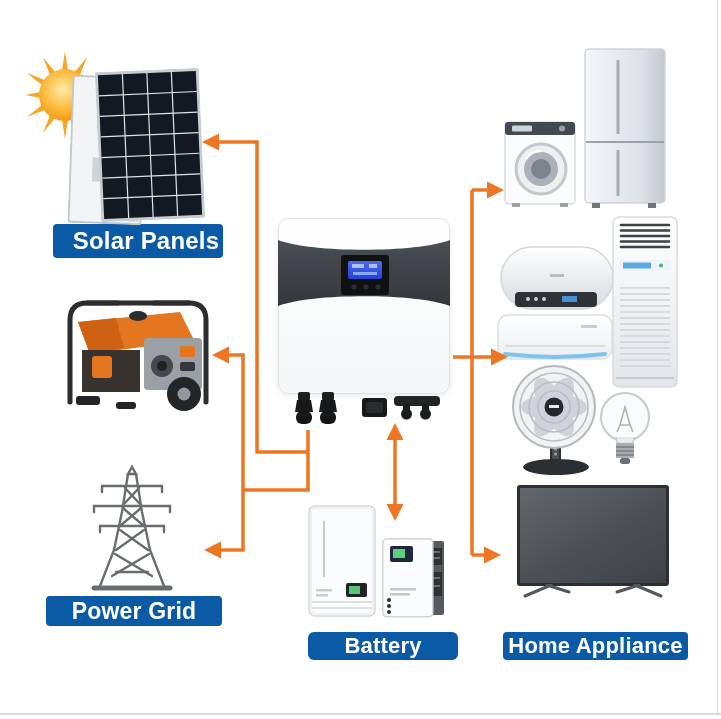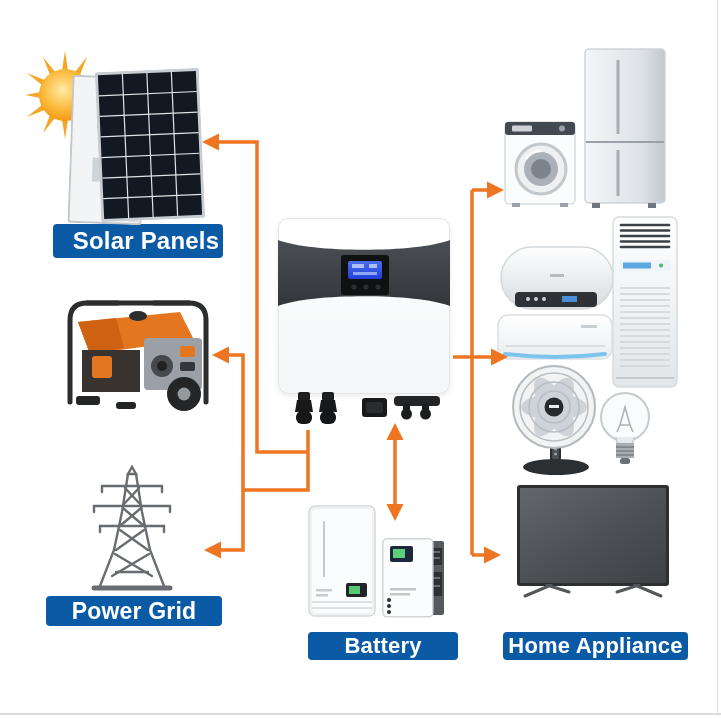--- a/index.html
+++ b/index.html
@@ -182,21 +182,21 @@
     <line x1="50" y1="48" x2="58" y2="48" stroke="#7c8085" stroke-width="1.5"></line>
     <rect x="0.8" y="0.8" width="50" height="78" rx="4" fill="#fbfcfd" stroke="#d2d5d8" stroke-width="1.5"></rect>
     <rect x="8" y="8" width="23" height="16" rx="2" fill="#1d2740"></rect>
     <rect x="11" y="11" width="12" height="9" fill="#5ad07a"></rect>
     <rect x="8" y="50" width="26" height="2.5" fill="#c4c8cc"></rect>
     <rect x="8" y="55" width="20" height="2.5" fill="#c4c8cc"></rect>
     <circle cx="7" cy="62" r="2" fill="#2b2d2f"></circle>
     <circle cx="7" cy="68" r="2" fill="#2b2d2f"></circle>
     <circle cx="7" cy="74" r="2" fill="#2b2d2f"></circle>
   </svg>
-  <div class="tag" style="left:308px;top:632px;width:150px;height:28px;font-size:22px;">Battery</div>
+  <div class="tag" style="left:308px;top:632px;width:150px;height:28px;font-size:22px;border-radius:6px;">Battery</div>
 
   <svg class="abs" style="left:504px;top:117px;" width="74" height="90" viewBox="0 0 74 90">
     <rect x="1" y="5" width="70" height="82" rx="4" fill="#fbfcfd" stroke="#d9dde0" stroke-width="1.5"></rect>
     <rect x="1" y="5" width="70" height="13" rx="3" fill="#434951"></rect>
     <rect x="8" y="8.5" width="20" height="6" rx="1" fill="#cfd3d8"></rect>
     <circle cx="58" cy="11.5" r="3" fill="#9aa1a8"></circle>
     <circle cx="37" cy="52" r="25" fill="#eef0f2" stroke="#c3c8cc" stroke-width="3"></circle>
     <circle cx="37" cy="52" r="17" fill="#aab1b8"></circle>
     <circle cx="37" cy="52" r="10" fill="#7c838b"></circle>
     <path d="M22,42 A18,18 0 0 1 37,34" stroke="#ffffff" stroke-width="2.5" fill="none" opacity=".8"></path>

